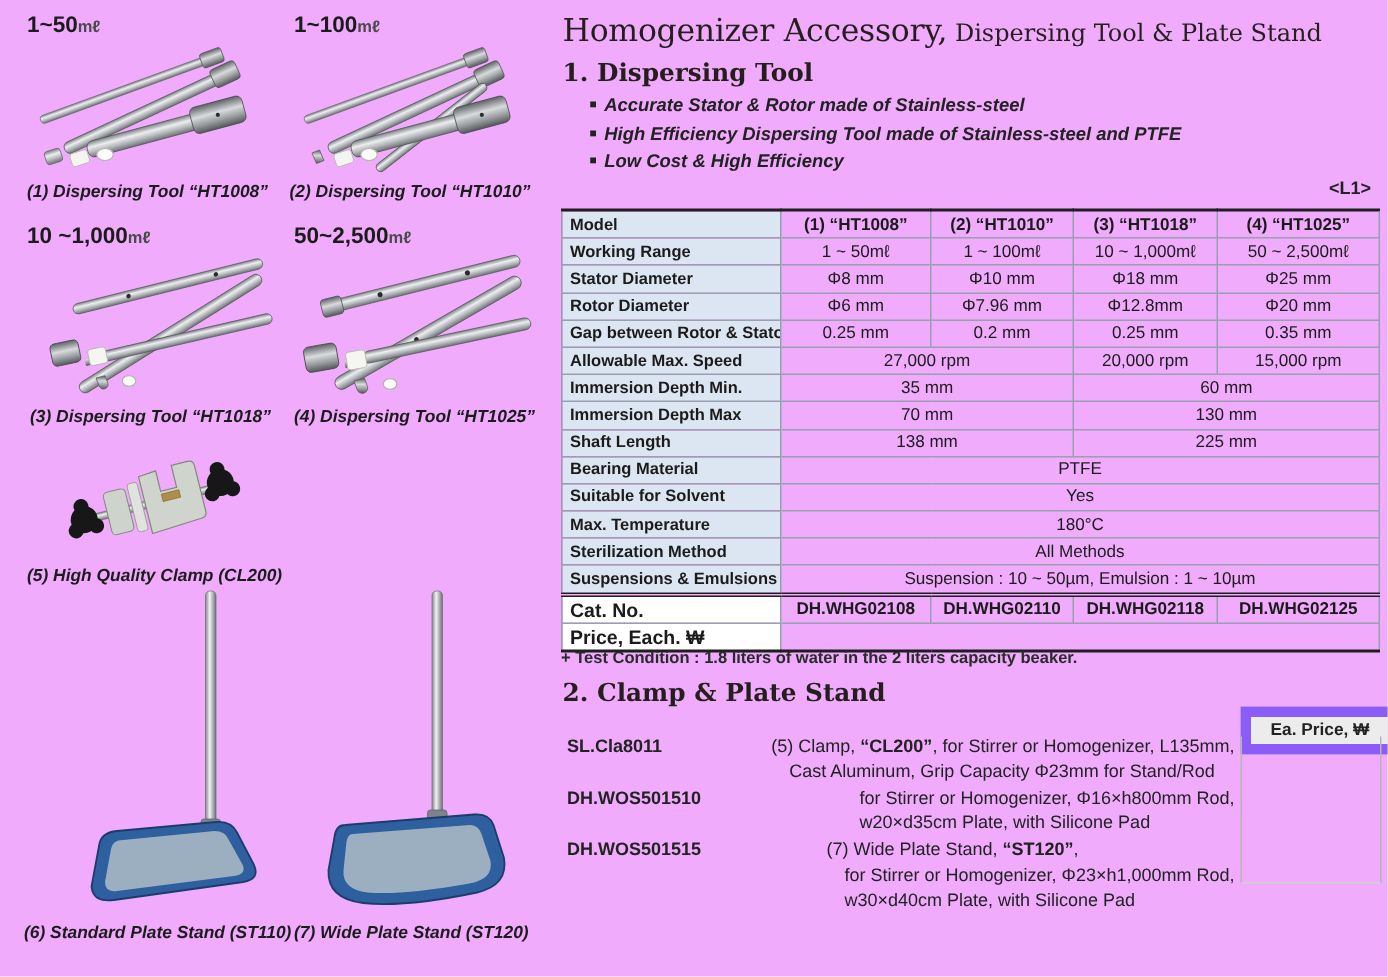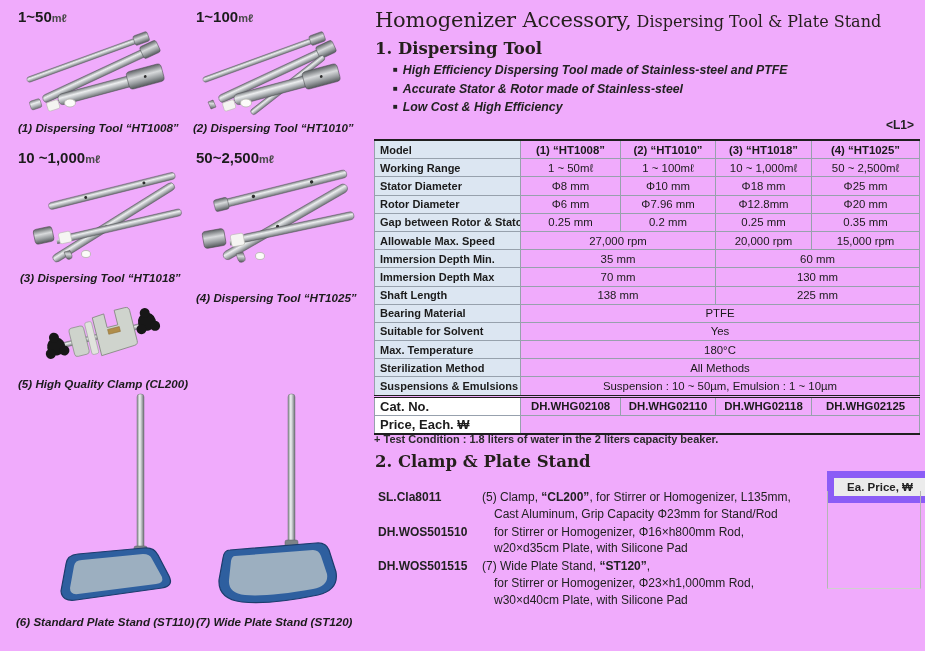--- a/index.html
+++ b/index.html
@@ -34,21 +34,21 @@
   .footnote{font-size:11px;font-weight:bold;color:#2a2a2a;white-space:nowrap;}
 
   
   .pricebox-head{width:92px;height:18px;background:#ececec;border:7px solid #8b5cf6;
                  font-size:11.5px;font-weight:bold;display:flex;align-items:center;justify-content:center;}
   .pricebox-body{width:92px;height:97px;border-left:1px solid #b5b5b5;border-right:1px solid #b5b5b5;
                  border-bottom:1px solid #d0d0d0;}
 
   
   .items{width:445px;}
-  .item{display:flex;margin-bottom:1px;}
+  .item{display:flex;margin-bottom:1px;justify-content:space-between;}
   .item .cat{width:104px;font-size:12px;font-weight:bold;line-height:16.8px;flex:none;}
   .item .desc{font-size:12px;line-height:16.8px;}
   .item .desc .b{font-weight:bold;}
   .item .cont{padding-left:12px;}
   .item .cont:empty{display:none;}
 </style>
 </head>
 <body>
 
 <svg width="0" height="0" style="position:absolute" aria-hidden="true">
@@ -159,21 +159,21 @@
         <rect x="38" y="60" width="114" height="8" rx="4" fill="url(#mg)" stroke="#55585b" stroke-width="0.5"></rect>
         <path d="M38 60 l-13 3 0 5 13 0 z" fill="url(#mg2)"></path>
       </g>
     <rect x="3" y="64" width="22" height="17" rx="3.5" transform="rotate(-10 14 72)" fill="url(#mg2)" stroke="#4d4d4d" stroke-width="0.6"></rect>
     <rect x="31" y="68" width="13" height="12" rx="2" transform="rotate(-10 37 74)" fill="#f5f5f2" stroke="#b8b8b1" stroke-width="0.6"></rect>
     <path d="M36 88 l7 -1.8 2 5.5 a3.4 3.4 0 0 1 -7 1.8 z" fill="url(#mg2)" stroke="#555" stroke-width="0.5"></path>
     <ellipse cx="60" cy="90" rx="4.5" ry="3.5" fill="#fbfbf8" stroke="#b2b2ab" stroke-width="0.8"></ellipse>
   </svg>
 
   <div class="abs caption" style="left:20px;top:271px;">(3) Dispersing Tool “HT1018”</div>
-  <div class="abs caption" style="left:196px;top:271px;margin-top:20px;">(4) Dispersing Tool “HT1025”</div>
+  <div class="abs caption" style="left:196px;top:271px;">(4) Dispersing Tool “HT1025”</div>
 
   <svg class="abs" style="left:38px;top:296px;" width="128" height="80" viewBox="0 0 128 80">
     <g transform="rotate(-14 64 40)">
       <rect x="8" y="37" width="112" height="5" rx="2.5" fill="url(#mg)" stroke="#6a6d70" stroke-width="0.4"></rect>
       <circle cx="17" cy="39" r="9" fill="#171717"></circle>
         <circle cx="17" cy="30" r="5" fill="#171717"></circle>
         <circle cx="10" cy="45" r="5" fill="#171717"></circle>
         <circle cx="24" cy="45" r="5" fill="#171717"></circle>
       <circle cx="111" cy="37" r="9" fill="#171717"></circle>
         <circle cx="111" cy="28" r="5" fill="#171717"></circle>
@@ -202,22 +202,22 @@
   <div class="abs caption" style="left:16px;top:615px;">(6) Standard Plate Stand (ST110)</div>
   <div class="abs caption" style="left:196px;top:615px;">(7) Wide Plate Stand (ST120)</div>
 
   <div class="abs title" style="left:375px;top:8px;">
     <span class="big">Homogenizer Accessory,</span><span class="small"> Dispersing Tool &amp; Plate Stand</span>
   </div>
 
   <div class="abs secheading" style="left:375px;top:39px;">1. Dispersing Tool</div>
 
   <ul class="abs bullets" style="left:393px;top:61px;">
+    <li><span class="sq">■</span><span>Accurate Stator &amp; Rotor made of Stainless-steel</span></li>
     <li><span class="sq">■</span><span>High Efficiency Dispersing Tool made of Stainless-steel and PTFE</span></li>
-    <li><span class="sq">■</span><span>Accurate Stator &amp; Rotor made of Stainless-steel</span></li>
     <li><span class="sq">■</span><span>Low Cost &amp; High Efficiency</span></li>
   </ul>
 
   <div class="abs l1tag" style="left:886px;top:118px;">&lt;L1&gt;</div>
 
   <table class="spec abs" style="left:374px;top:139px;">
     <colgroup>
         <col style="width:146px">
         <col style="width:100px">
         <col style="width:95px">

